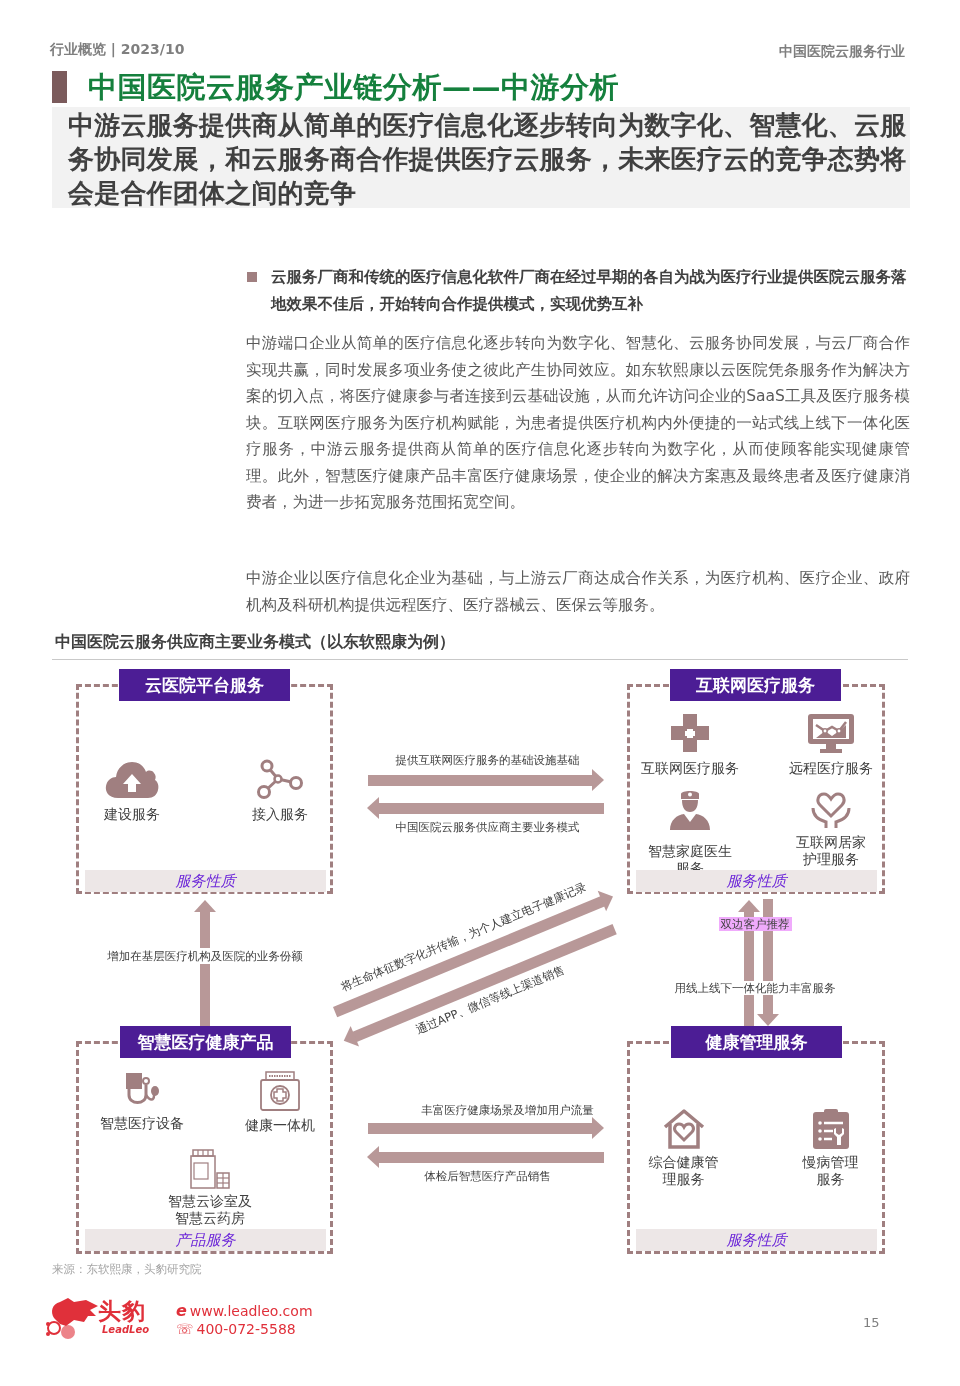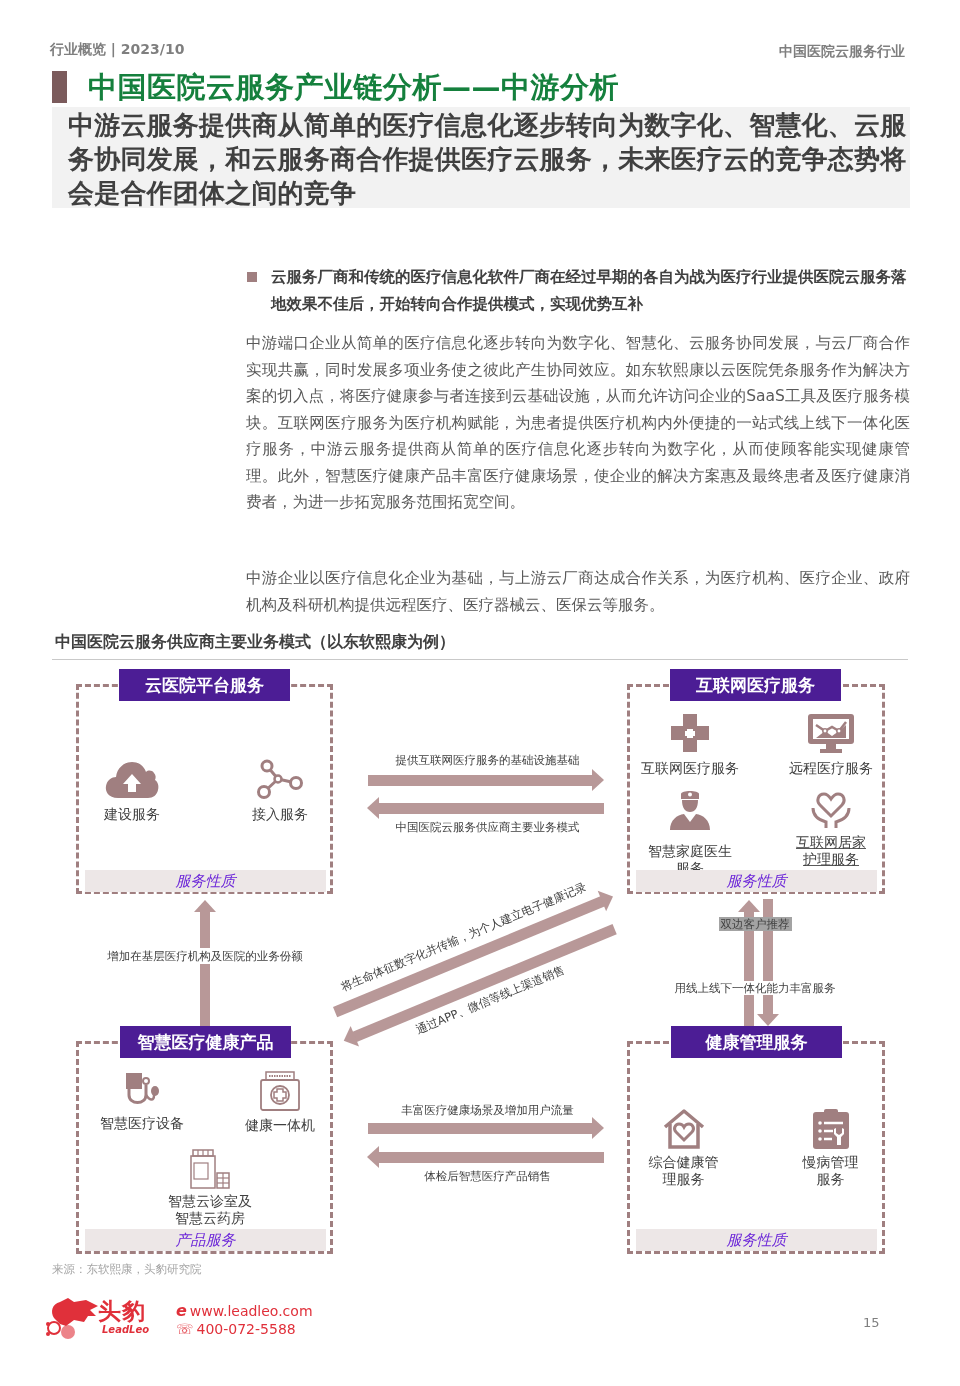--- a/index.html
+++ b/index.html
@@ -129,21 +129,21 @@
 <div class="icon-wrap" style="left:635px;top:788px;width:110px;">
   <svg width="44" height="42" viewBox="0 0 44 42">
     <path d="M13 6 C13 2 31 2 31 6 L31 11 L13 11 Z" fill="#a07f80"></path>
     <circle cx="22" cy="6.5" r="2" fill="#fff"></circle>
     <path d="M14 12 H30 C30 20 27 24 22 24 C17 24 14 20 14 12 Z" fill="#a07f80"></path>
     <path d="M2 42 C2 32 9 27 16 26 L22 34 L28 26 C35 27 42 32 42 42 Z" fill="#a07f80"></path>
   </svg>
   <div class="icon-label" style="margin-top:13px;">智慧家庭医生<br>服务</div>
 </div>
 
-<div class="icon-wrap" style="left:776px;top:788px;width:110px;text-decoration:underline;">
+<div class="icon-wrap" style="left:776px;top:788px;width:110px;">
   <svg width="44" height="42" viewBox="0 0 44 42">
     <path d="M22 28 L11 17 C7 13 9 6 15 6 C18 6 20 8 22 11 C24 8 26 6 29 6 C35 6 37 13 33 17 Z" fill="none" stroke="#a07f80" stroke-width="3"></path>
     <path d="M4 20 C4 28 10 32 17 34 L17 40" fill="none" stroke="#a07f80" stroke-width="3"></path>
     <path d="M40 20 C40 28 34 32 27 34 L27 40" fill="none" stroke="#a07f80" stroke-width="3"></path>
   </svg>
   <div class="icon-label" style="margin-top:4px;">互联网居家<br>护理服务</div>
 </div>
 
 <div class="nature" style="left:636px;top:870px;width:241px;">服务性质</div>
 
@@ -159,21 +159,21 @@
   <div class="harrow right" style="position:absolute;left:0;top:0;width:290px;"></div>
   <div class="arrow-text" style="left:0;top:-22px;width:295px;">将生命体征数字化并传输，为个人建立电子健康记录</div>
 </div>
 <div class="diag-wrap" style="left:352px;top:1032px;transform:rotate(-22.5deg);">
   <div class="harrow left" style="position:absolute;left:0;top:0;width:282px;"></div>
   <div class="arrow-text" style="left:20px;top:16px;width:240px;">通过APP、微信等线上渠道销售</div>
 </div>
 
 <div class="varrow up" style="left:744px;top:911px;height:115px;"></div>
 <div class="varrow down" style="left:763px;top:899px;height:116px;"></div>
-<div class="arrow-text" style="left:700px;top:916px;width:110px;line-height:16px;"><span style="background:#a3a3a3;padding:0 2px;">双边客户推荐</span></div>
+<div class="arrow-text" style="left:700px;top:916px;width:110px;line-height:16px;"><span style="background:#f0abfc;padding:0 2px;">双边客户推荐</span></div>
 <div class="arrow-text" style="left:660px;top:980px;width:190px;line-height:16px;"><span style="background:#fff;padding:0 2px;">用线上线下一体化能力丰富服务</span></div>
 
 <div class="dbox" style="left:76px;top:1041px;width:257px;height:213px;"></div>
 <div class="box-label" style="left:120px;top:1026px;width:171px;">智慧医疗健康产品</div>
 
 <div class="icon-wrap" style="left:92px;top:1071px;width:100px;">
   <svg width="44" height="38" viewBox="0 0 44 38">
     <rect x="6" y="2" width="16" height="16" fill="#a07f80"></rect>
     <path d="M9 18 V24 C9 34 26 34 26 24 V14" fill="none" stroke="#a07f80" stroke-width="3"></path>
     <circle cx="26" cy="10" r="3" fill="none" stroke="#a07f80" stroke-width="2"></circle>
@@ -205,21 +205,21 @@
     <rect x="29" y="24" width="12" height="15" fill="none" stroke="#a07f80" stroke-width="1.5"></rect>
     <line x1="29" y1="29" x2="41" y2="29" stroke="#a07f80" stroke-width="1.2"></line>
     <line x1="29" y1="34" x2="41" y2="34" stroke="#a07f80" stroke-width="1.2"></line>
     <line x1="35" y1="24" x2="35" y2="39" stroke="#a07f80" stroke-width="1.2"></line>
   </svg>
   <div class="icon-label" style="margin-top:4px;">智慧云诊室及<br>智慧云药房</div>
 </div>
 
 <div class="nature" style="left:85px;top:1229px;width:241px;">产品服务</div>
 
-<div class="arrow-text" style="left:345px;top:1103px;width:285px;">丰富医疗健康场景及增加用户流量</div>
+<div class="arrow-text" style="left:365px;top:1103px;width:285px;">丰富医疗健康场景及增加用户流量</div>
 <div class="harrow right" style="left:368px;top:1123px;width:225px;"></div>
 <div class="harrow left" style="left:378px;top:1152px;width:226px;"></div>
 <div class="arrow-text" style="left:345px;top:1169px;width:285px;">体检后智慧医疗产品销售</div>
 
 <div class="dbox" style="left:627px;top:1041px;width:258px;height:213px;"></div>
 <div class="box-label" style="left:671px;top:1026px;width:171px;">健康管理服务</div>
 
 <div class="icon-wrap" style="left:636px;top:1108px;width:95px;">
   <svg width="44" height="42" viewBox="0 0 44 42">
     <path d="M3 19 L22 3 L41 19" fill="none" stroke="#a07f80" stroke-width="3.5" stroke-linejoin="round"></path>

